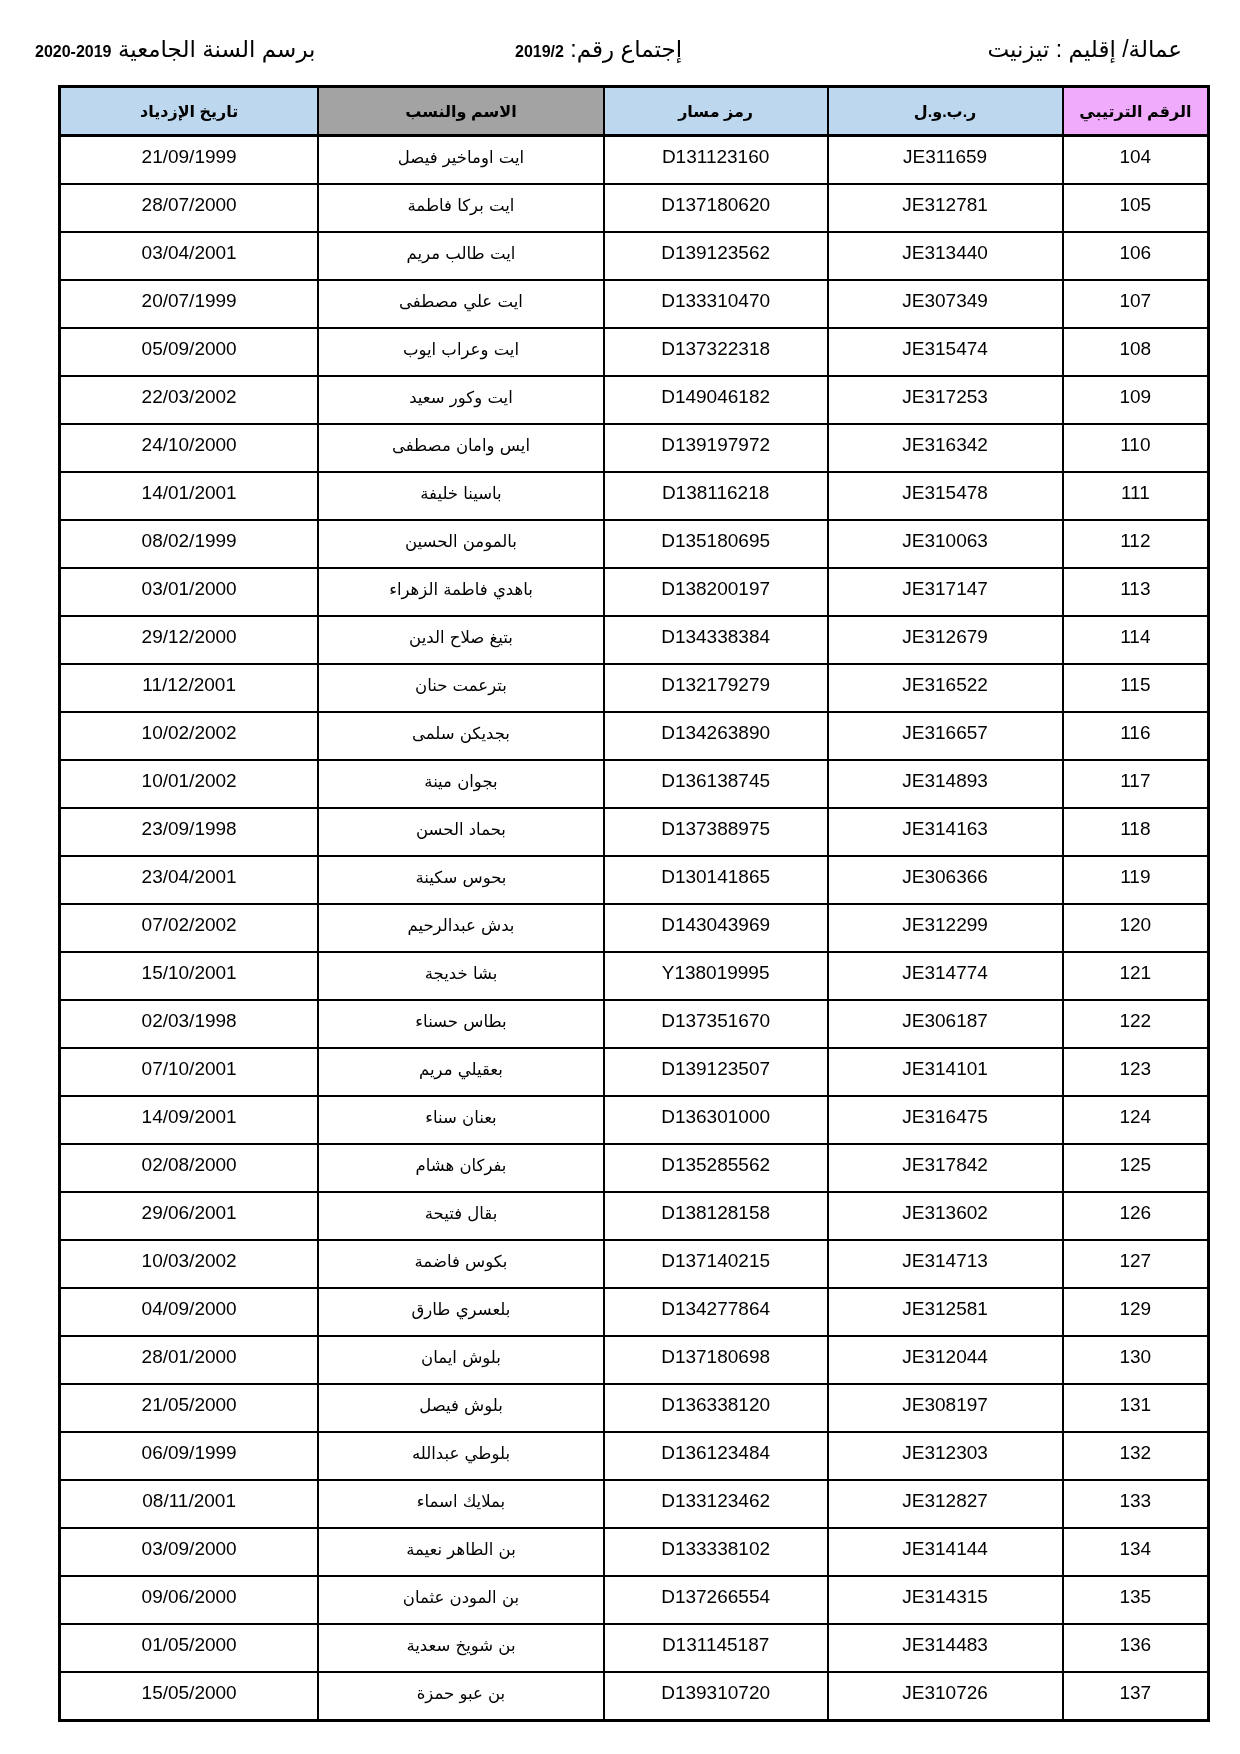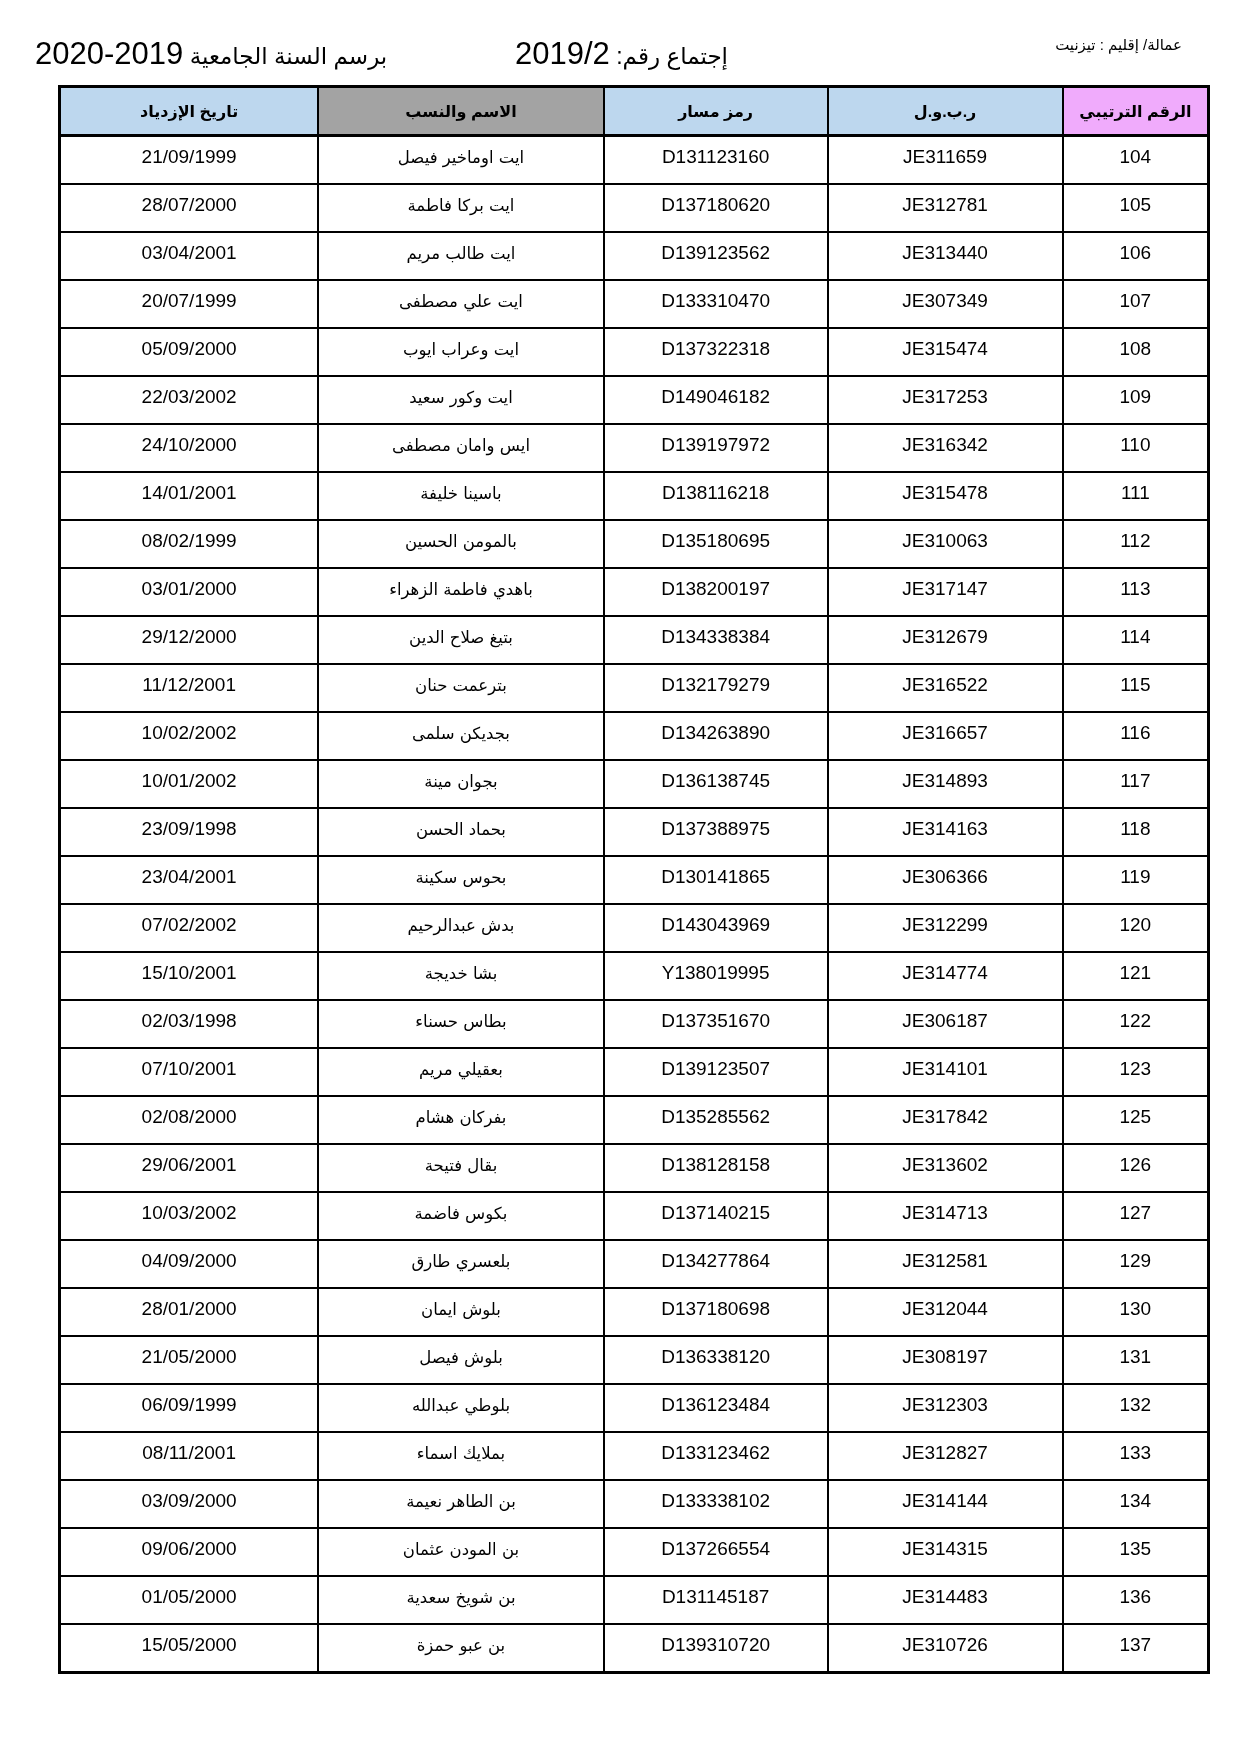--- a/index.html
+++ b/index.html
@@ -15,42 +15,42 @@
     height: 1754px;
     background: #ffffff;
     overflow: hidden;
   }
   
   .hdr-right {
     position: absolute;
     top: 36px;
     right: 58px;
     direction: rtl;
-    font-size: 15px;
+    font-size: 23px;
     white-space: nowrap;
   }
   .hdr-center {
     position: absolute;
     top: 36px;
     left: 515px;
     direction: rtl;
     font-size: 23px;
     white-space: nowrap;
   }
   .hdr-left {
     position: absolute;
     top: 36px;
     left: 35px;
     direction: rtl;
     font-size: 23px;
     white-space: nowrap;
   }
   .hdr-num {
-    font-weight: normal;
-    font-size: 31px;
+    font-weight: bold;
+    font-size: 16px;
     font-family: "Liberation Sans", sans-serif;
   }
   
   table.roster {
     position: absolute;
     top: 85px;
     left: 58px;
     width: 1152px;
     border-collapse: collapse;
     table-layout: fixed;
@@ -260,20 +260,27 @@
       <td class="c-num">122</td>
     </tr>
         <tr>
       <td class="c-date">07/10/2001</td>
       <td class="c-name">بعقيلي مريم</td>
       <td class="c-massar">D139123507</td>
       <td class="c-cne">JE314101</td>
       <td class="c-num">123</td>
     </tr>
         <tr>
+      <td class="c-date">14/09/2001</td>
+      <td class="c-name">بعنان سناء</td>
+      <td class="c-massar">D136301000</td>
+      <td class="c-cne">JE316475</td>
+      <td class="c-num">124</td>
+    </tr>
+        <tr>
       <td class="c-date">02/08/2000</td>
       <td class="c-name">بفركان هشام</td>
       <td class="c-massar">D135285562</td>
       <td class="c-cne">JE317842</td>
       <td class="c-num">125</td>
     </tr>
         <tr>
       <td class="c-date">29/06/2001</td>
       <td class="c-name">بقال فتيحة</td>
       <td class="c-massar">D138128158</td>

